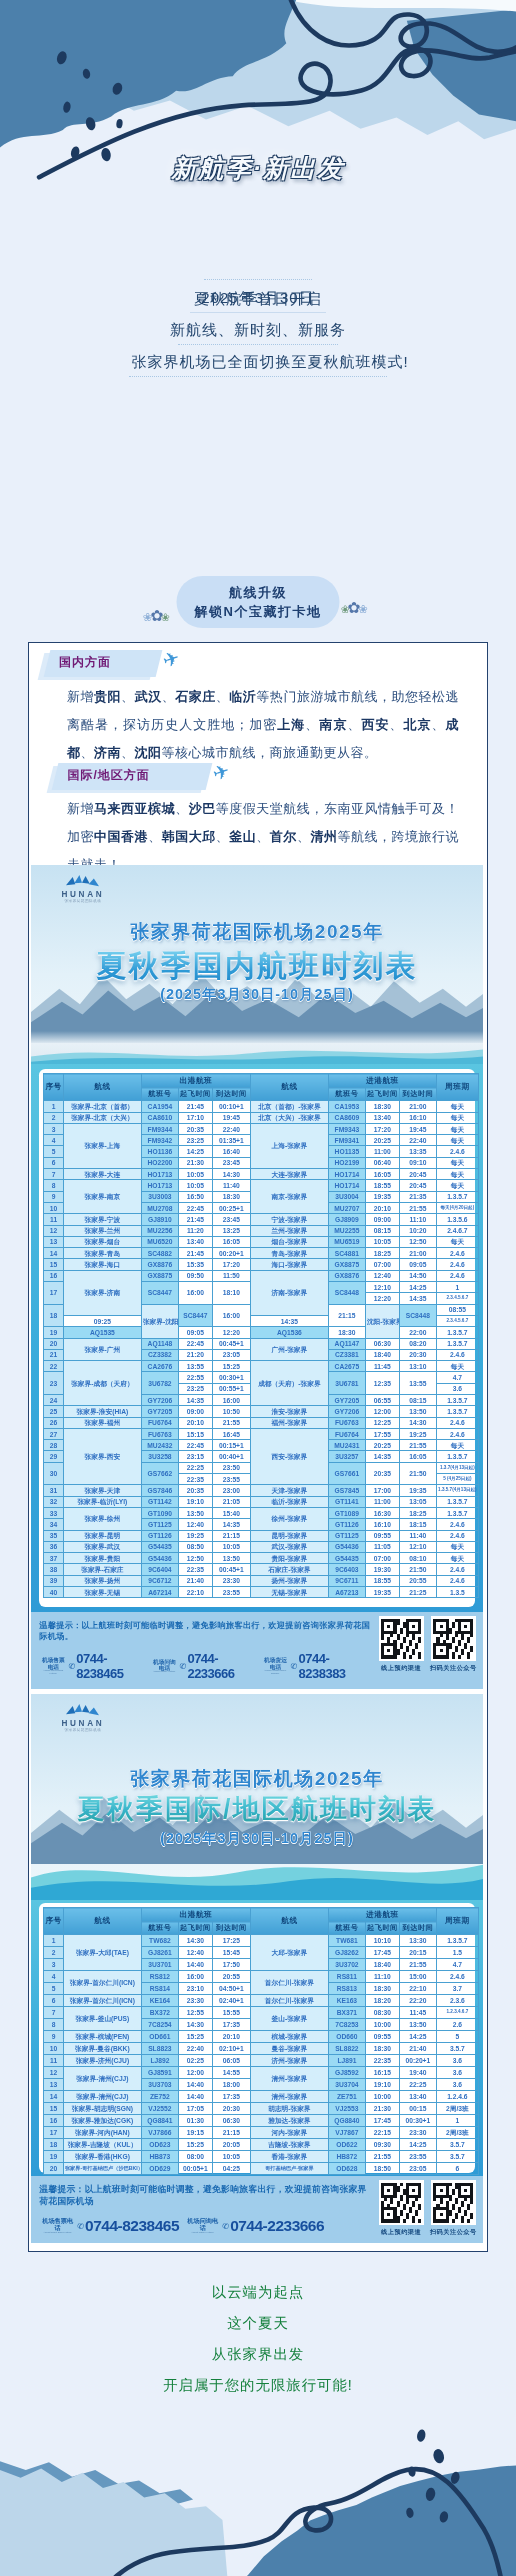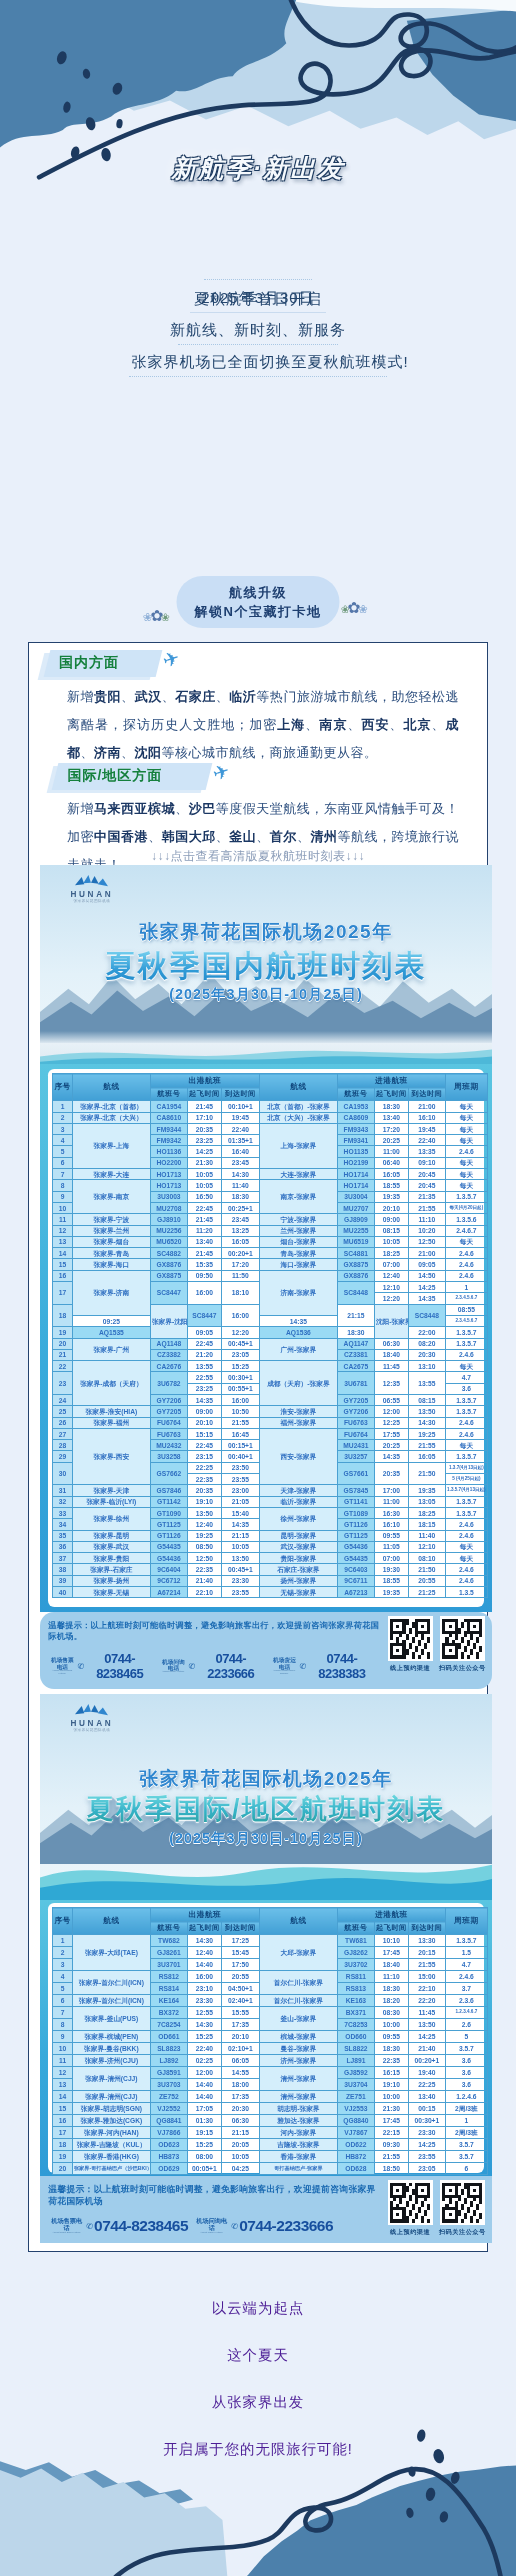--- a/index.html
+++ b/index.html
@@ -67,41 +67,41 @@
   .badge .bg {
     position:absolute; top:3.1px; left:-5.2px; width:100%; height:100%;
     background:#dcebf9; transform:skewX(-14deg);
   }
   .badge .bg2 {
     position:absolute; top:0; left:0; width:100%; height:100%;
     background:#cfe4f7; transform:skewX(-14deg);
   }
   .badge .label {
     position:relative; display:inline-block; padding:4.1px 15.5px 0 12.4px;
-    font-size:14px; font-weight:800; color:#15803d; letter-spacing:1px;
+    font-size:12px; font-weight:800; color:#701a75; letter-spacing:1px;
   }
   .badge .plane { position:absolute; right:-20.6px; top:-2.1px; font-size:19.6px; color:#3f97d8; transform:rotate(-18deg); }
   .b-dom { top:7.2px; left:17.5px; width:112px; }
   .b-intl { top:120px; left:26px; width:154px; }
 
   .para {
     position:absolute; left:38px; width:392px;
     font-size:13px; line-height:28px; color:#2b4d7d; letter-spacing:0.5px; text-align:justify;
   }
   .para .b { font-weight:800; color:#1b3763; }
   .p-dom { top:40px; }
   .p-intl { top:152px; }
 
   .hint {
     position:absolute; top:205px; left:0; width:100%;
     text-align:center; font-size:12px; color:#8a9cb8; letter-spacing:0.5px; font-weight:500;
   }
 
   
-  .poster { position:absolute; left:11px; width:452px; overflow:hidden; }
+  .poster { position:absolute; left:2px; width:452px; overflow:hidden; }
   .poster1 { top:222px; height:824px; }
   .poster2 { top:1051px; height:549px; }
 
   .art { position:relative; width:100%; background:linear-gradient(180deg,#c7e2f2 0%,#e3f1f9 55%,#eef7fb 100%); overflow:hidden; }
   .art1 { height:199px; }
   .art2 { height:206px; }
   .mountains { position:absolute; left:0; bottom:20.6px; width:100%; }
   .art2 .mountains { bottom:36px; }
   .terminal { position:absolute; left:0; bottom:0; width:100%; height:33px;
     background:linear-gradient(180deg, rgba(236,244,249,0) 0%, #e8f1f7 40%, #dde9f2 100%); }
@@ -152,47 +152,47 @@
   .sched thead tr:last-child th { height:13px; font-size:7.2px; }
   .sched td { height:11.3px; font-size:6.7px; font-weight:600; color:#2f6fc1; padding:0 1px; line-height:1.05; }
   .t2 td { height:12px; }
   td.idx   { background:#b9e2f6; }
   td.route { background:#d4eefb; }
   td.fno   { background:#9adaf4; }
   td.fs { font-size:4.6px; }
   td.sm { font-size:5.2px; }
 
   .pfooter { position:relative; background:#a0cdeb; display:flex; padding:4.1px 6.2px 3.1px 8.2px; }
-  .pf1 { height:77px;border-radius:14px; }
+  .pf1 { height:77px; }
   .pf2 { height:67px; }
   .fleft { flex:1; min-width:0; }
   .notice { font-size:8.2px; font-weight:700; color:#1b6ab2; margin-top:4.1px; letter-spacing:0.3px; }
   .pf2 .notice { font-size:8.8px; }
   .phones { display:flex; align-items:center; margin-top:9.3px; }
   .phone { display:flex; align-items:center; margin-right:5.2px; }
   .ph-label { width:32px; text-align:center; line-height:1.1; }
   .ph-cn { font-size:5.7px; font-weight:800; color:#1a5fa8; display:block; }
   .ph-en { font-size:2.6px; color:#4c7fae; display:block; transform:scale(.9); }
   .ph-icon { font-size:8.2px; color:#1a5fa8; margin:0 1px; }
-  .ph-num { font-size:13px; font-weight:800; color:#174f9e; letter-spacing:-0.5px;text-align:center; }
+  .ph-num { font-size:13px; font-weight:800; color:#174f9e; letter-spacing:-0.5px; }
   .pf2 .ph-num { font-size:15.5px; }
   .pf2 .ph-label { width:37px; } .pf2 .ph-cn { font-size:6.2px; }
   .qrs { display:flex; align-items:flex-start; }
   .qrbox { width:47px; margin-left:5.2px; text-align:center; }
   .qr-grid {
     width:45px; height:45px; background:#ffffff; padding:2.6px; margin:0 auto;
     display:grid; grid-template-rows:repeat(13,1fr); grid-template-columns:repeat(13,1fr);
   }
   .qr-grid i { display:block; }
   .qr-grid i.on { background:#111418; }
   .qr-label { display:block; font-size:6.2px; color:#15497f; font-weight:600; margin-top:2.6px; letter-spacing:0.5px; }
 
   
   .ending { position:absolute; top:2277px; left:0; width:100%; text-align:center; }
-  .ending p { font-size:14.4px; color:#4c1d95; line-height:31px; letter-spacing:1px; font-weight:500;margin-top:16px; }
+  .ending p { font-size:14.4px; color:#15803d; line-height:31px; letter-spacing:1px; font-weight:500; }
 </style>
 </head>
 <body>
 
 <svg class="hero-art" width="516" height="268" viewBox="0 0 1002 520">
   <path d="M180,0 L1002,0 L1002,250 L940,270 L890,235 L830,262 L770,228 L700,250 L640,215 L560,245 L480,205 L400,232 L330,195 L260,215 L200,180 L160,120 Z" fill="#bdd7eb"></path>
   <path d="M790,40 L1002,18 L1002,235 L930,222 L880,185 L840,145 L805,95 Z" fill="#4c80ab"></path>
   <path d="M560,0 C680,28 820,6 1002,22 L1002,0 Z" fill="#f6fafd"></path>
   <path d="M0,0 L575,0 C560,38 545,58 556,84 C520,122 472,118 452,148 C402,150 382,184 342,176 C302,210 252,196 216,226 C172,250 142,232 122,252 C82,272 42,252 0,286 Z" fill="#4c80ab"></path>
   <path d="M565,0 C590,60 640,100 705,85 C760,72 745,25 795,28 C845,31 835,95 795,90 C765,86 775,45 825,45 C885,45 905,95 960,100 C985,102 1002,92 1002,92" fill="none" stroke="#1d3a5f" stroke-width="9" stroke-linecap="round"></path>
@@ -241,21 +241,20 @@
   <p class="para p-dom" id="para-dom"><span>新增</span><span class="b">贵阳</span><span>、</span><span class="b">武汉</span><span>、</span><span class="b">石家庄</span><span>、</span><span class="b">临沂</span><span>等热门旅游城市航线，助您轻松逃离酷暑，探访历史人文胜地；加密</span><span class="b">上海</span><span>、</span><span class="b">南京</span><span>、</span><span class="b">西安</span><span>、</span><span class="b">北京</span><span>、</span><span class="b">成都</span><span>、</span><span class="b">济南</span><span>、</span><span class="b">沈阳</span><span>等核心城市航线，商旅通勤更从容。</span></p>
 
   <div class="badge b-intl">
     <span class="bg"></span>
     <span class="bg2"></span>
     <span class="label">国际/地区方面</span>
     <span class="plane">✈</span>
   </div>
   <p class="para p-intl" id="para-intl"><span>新增</span><span class="b">马来西亚槟城</span><span>、</span><span class="b">沙巴</span><span>等度假天堂航线，东南亚风情触手可及！加密</span><span class="b">中国香港</span><span>、</span><span class="b">韩国大邱</span><span>、</span><span class="b">釜山</span><span>、</span><span class="b">首尔</span><span>、</span><span class="b">清州</span><span>等航线，跨境旅行说走就走！</span></p>
 
-  <div class="hint">↓↓↓点击查看高清版夏秋航班时刻表↓↓↓</div>
 
   <div class="poster poster1">
     <div class="art art1">
       <svg class="mountains" width="452" height="98" viewBox="0 0 878 190">
         <path d="M0,190 L0,130 L55,85 L95,115 L140,60 L185,105 L230,75 L275,115 L330,55 L375,105 L420,80 L470,118 L515,65 L565,110 L610,82 L660,120 L705,70 L755,112 L800,85 L845,120 L878,95 L878,190 Z" fill="#8fb0c9" opacity="0.75"></path>
         <path d="M0,190 L0,150 L60,110 L100,135 L150,88 L200,128 L250,100 L300,138 L360,85 L410,128 L460,105 L520,140 L575,95 L630,132 L685,108 L740,142 L795,112 L845,140 L878,122 L878,190 Z" fill="#5e88ad" opacity="0.85"></path>
       </svg>
       <div class="terminal"></div>
       <svg class="waves" width="452" height="24" viewBox="0 0 878 46">
         <path d="M0,46 L0,30 C140,8 260,40 420,24 C580,8 720,36 878,16 L878,46 Z" fill="#7fd0e2" opacity="0.85"></path>

